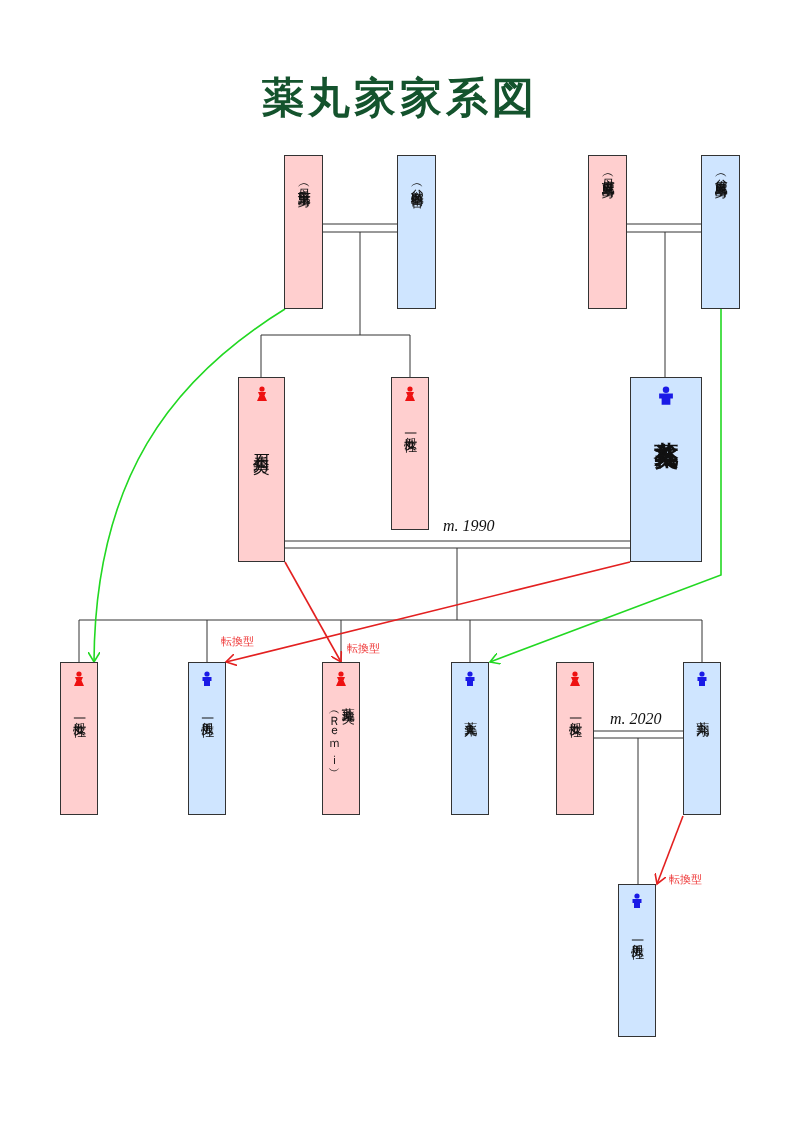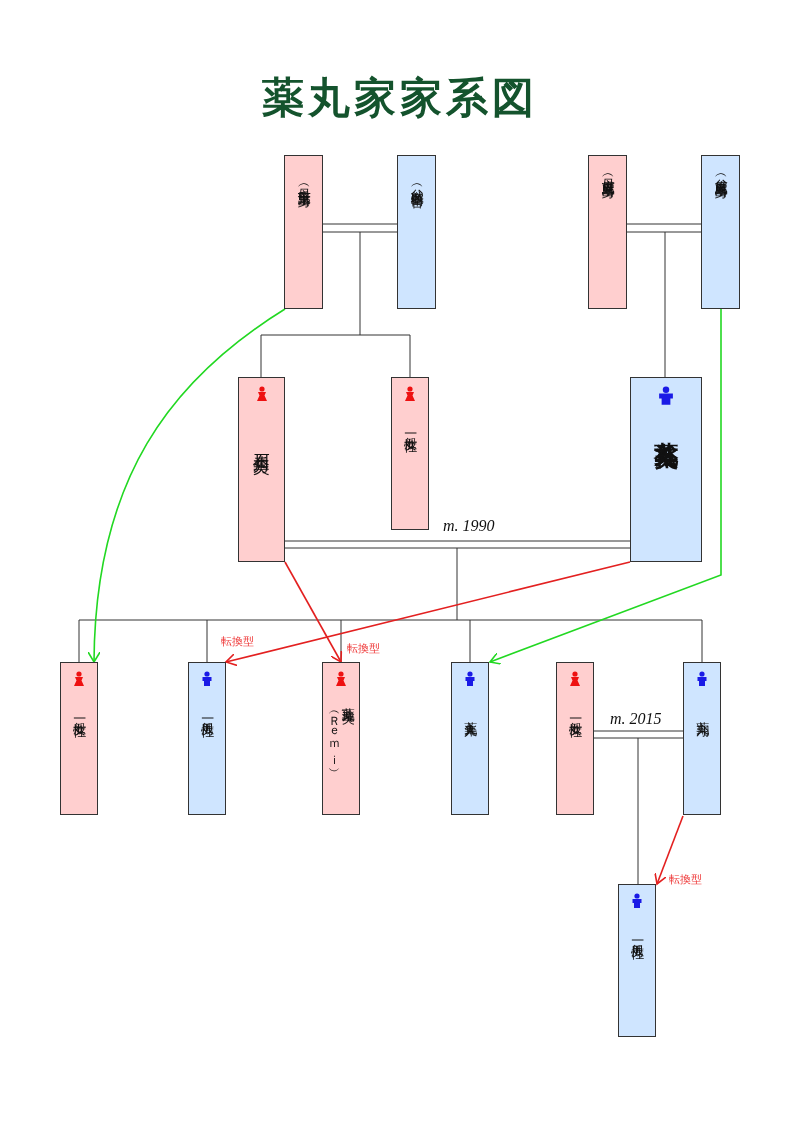--- a/index.html
+++ b/index.html
@@ -146,21 +146,21 @@
     </svg>
   <span class="vtext" style="margin-top:24px">一般女性</span>
 </div>
 <div class="box m" style="left:683px;top:662px;width:38px;height:153px;">
   <svg class="icon" viewBox="0 0 14 16">
       <circle cx="7" cy="3" r="2.6" fill="#1a1ae6"></circle>
       <path d="M2.5,6 H11.5 V10 H10 V15 H4 V10 H2.5 Z" fill="#1a1ae6"></path>
     </svg>
   <span class="vtext" style="margin-top:24px">薬丸翔</span>
 </div>
-<div class="mar" style="left:610px;top:710px;">m. 2015</div>
+<div class="mar" style="left:610px;top:710px;">m. 2020</div>
 
 <div class="box m" style="left:618px;top:884px;width:38px;height:153px;">
   <svg class="icon" viewBox="0 0 14 16">
       <circle cx="7" cy="3" r="2.6" fill="#1a1ae6"></circle>
       <path d="M2.5,6 H11.5 V10 H10 V15 H4 V10 H2.5 Z" fill="#1a1ae6"></path>
     </svg>
   <span class="vtext" style="margin-top:24px">一般男性</span>
 </div>
 
 <div class="lbl" style="left:221px;top:634px;">転換型</div>

